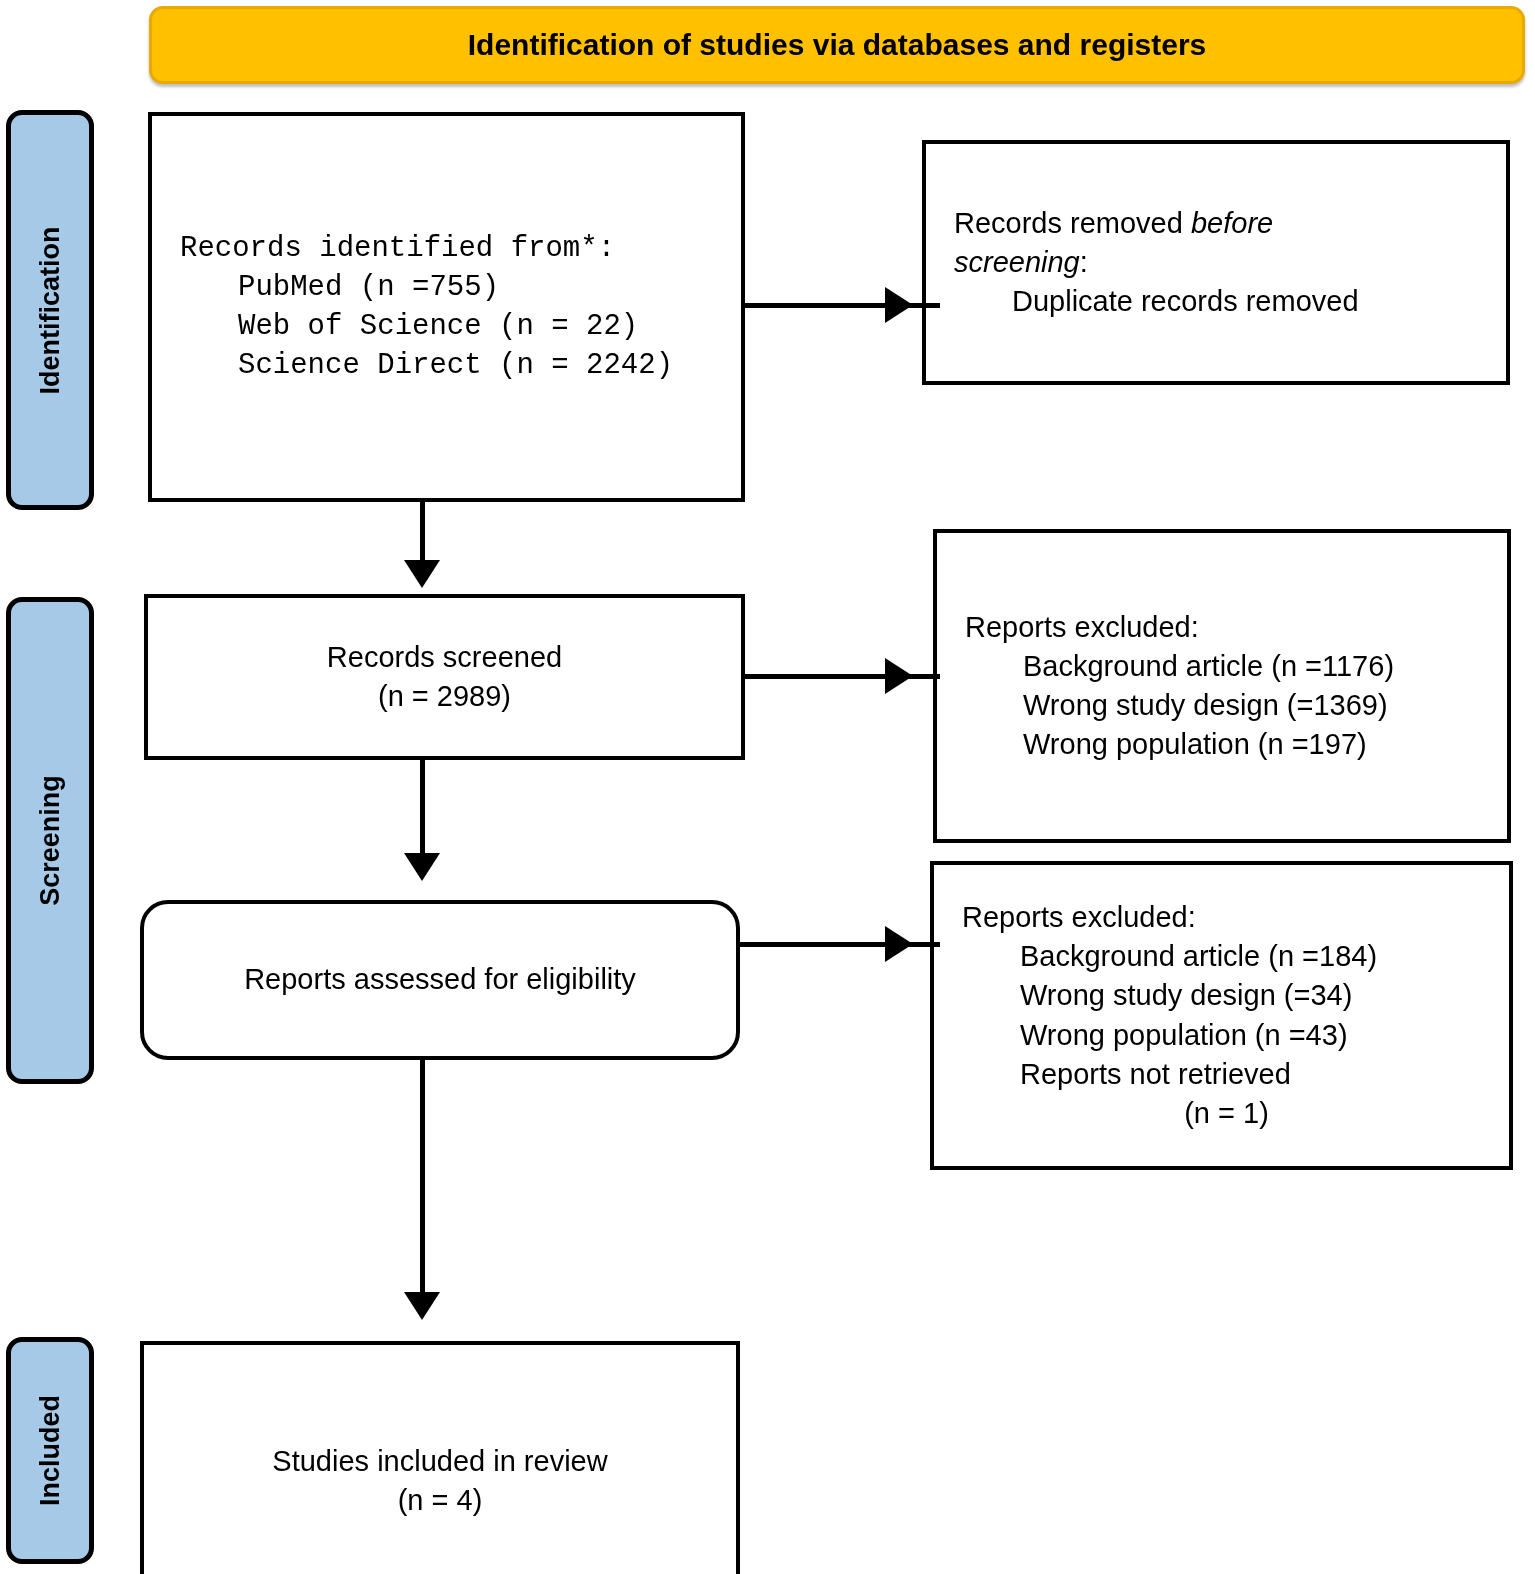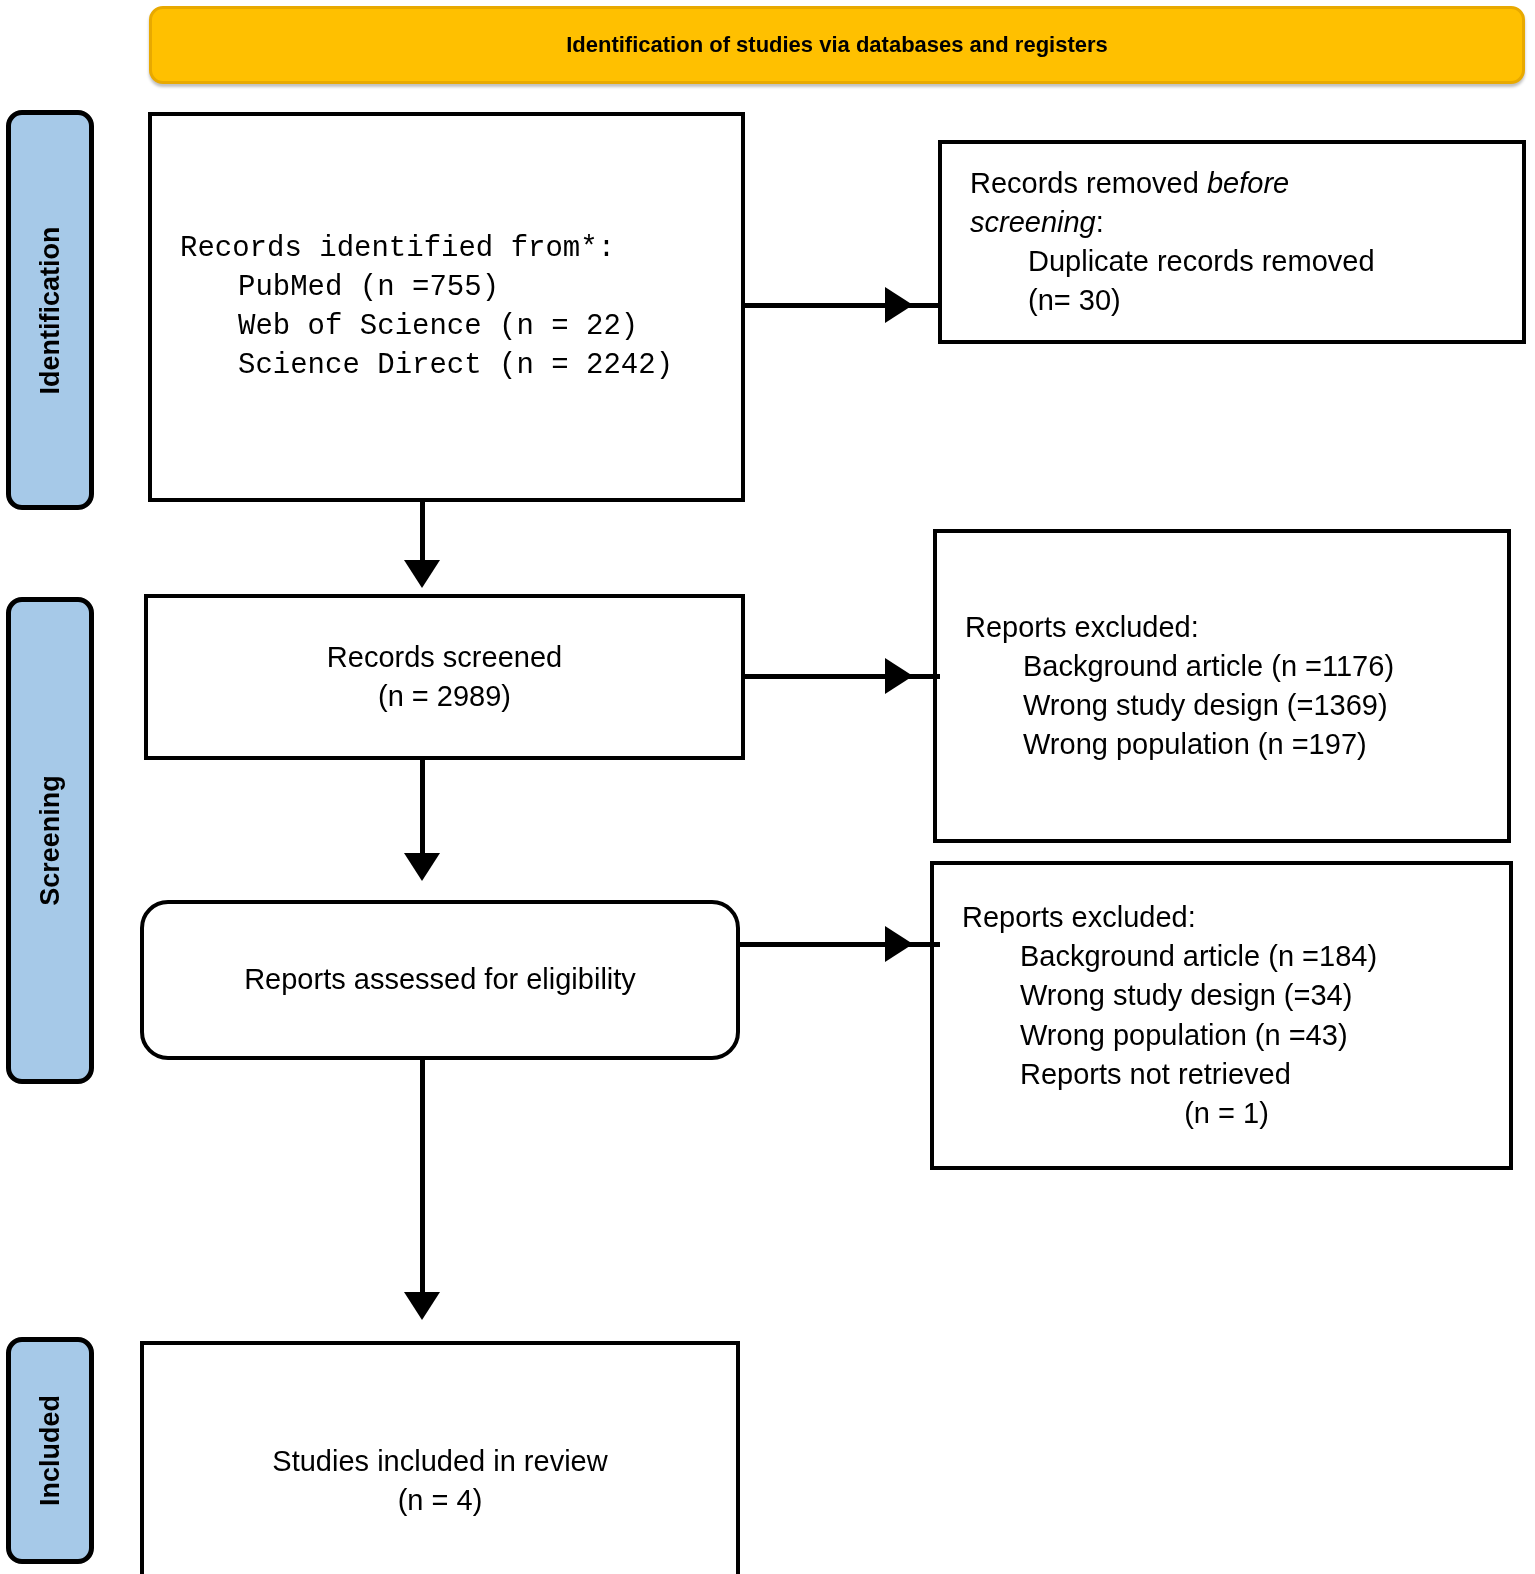--- a/index.html
+++ b/index.html
@@ -28,21 +28,21 @@
     background: #FFC000;
     border: 3px solid #E8A900;
     border-radius: 14px;
     box-sizing: border-box;
     display: flex;
     align-items: center;
     justify-content: center;
     box-shadow: 0 3px 3px rgba(0,0,0,0.25);
   }
   .banner-title {
-    font-size: 22px;
+    font-size: 30px;
     font-weight: bold;
     color: #000000;
     letter-spacing: 0px;
     text-align: center;
   }
 
   
   .stage {
     position: absolute;
     background: #A6C9E8;
@@ -79,21 +79,21 @@
     line-height: 1.35;
     color: #000000;
   }
   .box-text .line { white-space: nowrap; }
   .box-text .indent { padding-left: 58px; }
   .box-text .ital { font-style: italic; }
   .pad-left { padding: 0 18px 0 28px; }
   .center   { text-align: center; }
 
   #box-identified      { left: 148px; top: 112px;  width: 597px; height: 390px; font-family: Liberation Mono, monospace; }
-  #box-removed         { left: 922px; top: 140px;  width: 588px; height: 204px; margin-left: 16px; }
+  #box-removed         { left: 922px; top: 140px;  width: 588px; height: 245px; }
   #box-screened        { left: 144px; top: 594px;  width: 601px; height: 166px; }
   #box-excluded-1      { left: 933px; top: 529px;  width: 578px; height: 314px; }
   #box-eligibility     { left: 140px; top: 900px;  width: 600px; height: 160px; border-radius: 28px; }
   #box-excluded-2      { left: 930px; top: 861px;  width: 583px; height: 309px; }
   #box-included-review { left: 140px; top: 1341px; width: 600px; height: 280px; }
 
   
   .conn { position: absolute; }
   .v-line {
     position: absolute;
@@ -160,21 +160,20 @@
       <div class="line indent">Web of Science (n = 22)</div>
       <div class="line indent">Science Direct (n = 2242)</div>
     </div>
   </div>
 
   <div class="box" id="box-removed">
     <div class="box-text pad-left">
       <div class="line"><span>Records removed </span><span class="ital">before</span></div>
       <div class="line"><span class="ital">screening</span><span>:</span></div>
       <div class="line indent">Duplicate records removed</div>
-      <div class="line indent">(n= 30)</div>
     </div>
   </div>
 
   <div class="box" id="box-screened">
     <div class="box-text center">
       <div class="line">Records screened</div>
       <div class="line">(n = 2989)</div>
     </div>
   </div>
 

